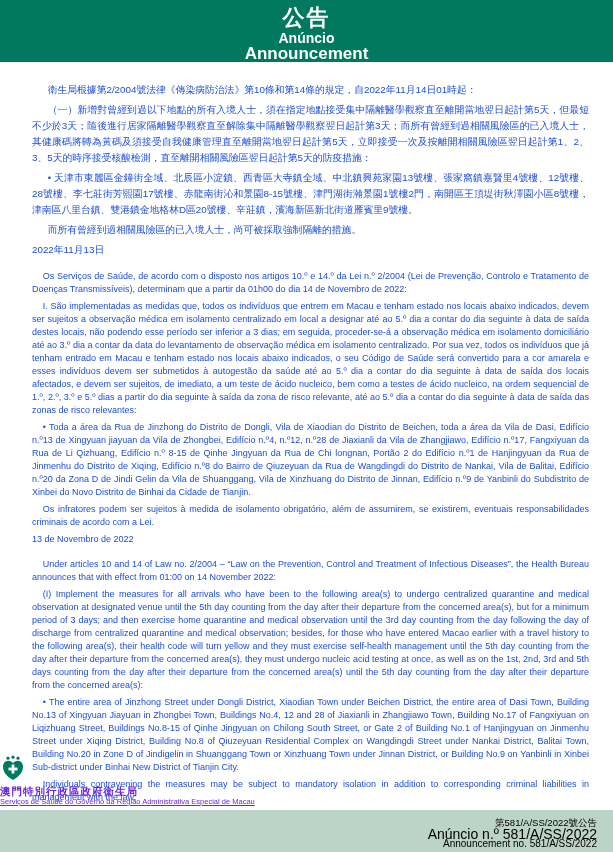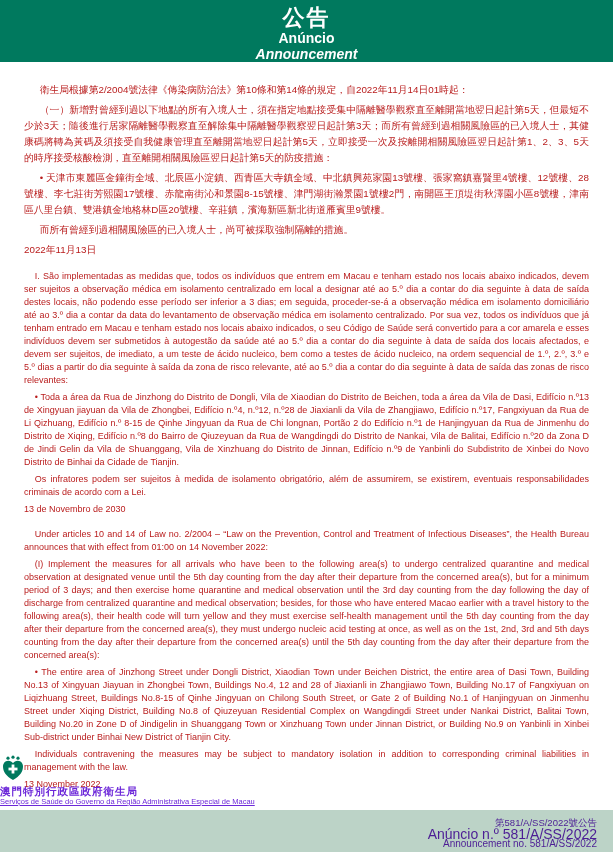--- a/index.html
+++ b/index.html
@@ -14,24 +14,24 @@
   }
   .header {
     background:#00795E;
     height:62px;
     text-align:center;
     color:#ffffff;
     padding-top:5px;
   }
   .header .t-zh { font-size:22px; font-weight:bold; line-height:26px; letter-spacing:2px; }
   .header .t-pt { font-size:14px; font-weight:bold; line-height:15px; }
-  .header .t-en { font-size:14px; font-weight:bold; line-height:16px;font-style:italic; }
+  .header .t-en { font-size:17px; font-weight:bold; line-height:16px; }
   .content {
-    padding:20px 24px 0 24px;
-    color:#b91c1c;
+    padding:20px 24px 0 32px;
+    color:#1d4ed8;
   }
   p.zh {
     font-size:9.8px;
     line-height:16px;
     text-align:justify;
     text-indent:1.6em;
     margin-bottom:4px;
   }
   p.latin {
     font-size:9px;
@@ -50,21 +50,21 @@
     color:#6d28d9;
   }
   .bureau .logo { display:inline-block; height:26px; margin-bottom:2px; }
   .bureau .b-zh { font-size:10.5px; font-weight:bold; letter-spacing:1px; line-height:12px; }
   .bureau .b-pt { font-size:7.5px; line-height:10px; margin-bottom:3px;text-decoration:underline; }
   .ref-bar {
     background:#BCD3C7;
     height:42px;
     text-align:right;
     padding:7px 16px 0 0;
-    color:#4c1d95;
+    color:#000000;
   }
   .ref-bar .r-zh { font-size:9.5px; line-height:12px; }
   .ref-bar .r-pt { font-size:14px; line-height:10px;padding-left:29px; }
   .ref-bar .r-en { font-size:10px; line-height:10px; }
 </style>
 </head>
 <body>
 
 <div class="page">
 
@@ -75,24 +75,25 @@
   </div>
 
   <div class="content">
 
     <p class="zh">衛生局根據第2/2004號法律《傳染病防治法》第10條和第14條的規定，自2022年11月14日01時起：</p>
     <p class="zh">（一）新增對曾經到過以下地點的所有入境人士，須在指定地點接受集中隔離醫學觀察直至離開當地翌日起計第5天，但最短不少於3天；隨後進行居家隔離醫學觀察直至解除集中隔離醫學觀察翌日起計第3天；而所有曾經到過相關風險區的已入境人士，其健康碼將轉為黃碼及須接受自我健康管理直至離開當地翌日起計第5天，立即接受一次及按離開相關風險區翌日起計第1、2、3、5天的時序接受核酸檢測，直至離開相關風險區翌日起計第5天的防疫措施：</p>
     <p class="zh">• 天津市東麗區金鐘街全域、北辰區小淀鎮、西青區大寺鎮全域、中北鎮興苑家園13號樓、張家窩鎮嘉賢里4號樓、12號樓、28號樓、李七莊街芳熙園17號樓、赤龍南街沁和景園8-15號樓、津門湖街瀚景園1號樓2門，南開區王頂堤街秋澤園小區8號樓，津南區八里台鎮、雙港鎮金地格林D區20號樓、辛莊鎮，濱海新區新北街道雁賓里9號樓。</p>
     <p class="zh">而所有曾經到過相關風險區的已入境人士，尚可被採取強制隔離的措施。</p>
     <p class="zh date-line">2022年11月13日</p>
 
+    <p class="latin">Os Serviços de Saúde, de acordo com o disposto nos artigos 10.º e 14.º da Lei n.º 2/2004 (Lei de Prevenção, Controlo e Tratamento de Doenças Transmissíveis), determinam que a partir da 01h00 do dia 14 de Novembro de 2022:</p>
     <p class="latin">I. São implementadas as medidas que, todos os indivíduos que entrem em Macau e tenham estado nos locais abaixo indicados, devem ser sujeitos a observação médica em isolamento centralizado em local a designar até ao 5.º dia a contar do dia seguinte à data de saída destes locais, não podendo esse período ser inferior a 3 dias; em seguida, proceder-se-á a observação médica em isolamento domiciliário até ao 3.º dia a contar da data do levantamento de observação médica em isolamento centralizado. Por sua vez, todos os indivíduos que já tenham entrado em Macau e tenham estado nos locais abaixo indicados, o seu Código de Saúde será convertido para a cor amarela e esses indivíduos devem ser submetidos à autogestão da saúde até ao 5.º dia a contar do dia seguinte à data de saída dos locais afectados, e devem ser sujeitos, de imediato, a um teste de ácido nucleico, bem como a testes de ácido nucleico, na ordem sequencial de 1.º, 2.º, 3.º e 5.º dias a partir do dia seguinte à saída da zona de risco relevante, até ao 5.º dia a contar do dia seguinte à data de saída das zonas de risco relevantes:</p>
     <p class="latin">• Toda a área da Rua de Jinzhong do Distrito de Dongli, Vila de Xiaodian do Distrito de Beichen, toda a área da Vila de Dasi, Edifício n.º13 de Xingyuan jiayuan da Vila de Zhongbei, Edifício n.º4, n.º12, n.º28 de Jiaxianli da Vila de Zhangjiawo, Edifício n.º17, Fangxiyuan da Rua de Li Qizhuang, Edifício n.º 8-15 de Qinhe Jingyuan da Rua de Chi longnan, Portão 2 do Edifício n.º1 de Hanjingyuan da Rua de Jinmenhu do Distrito de Xiqing, Edifício n.º8 do Bairro de Qiuzeyuan da Rua de Wangdingdi do Distrito de Nankai, Vila de Balitai, Edifício n.º20 da Zona D de Jindi Gelin da Vila de Shuanggang, Vila de Xinzhuang do Distrito de Jinnan, Edifício n.º9 de Yanbinli do Subdistrito de Xinbei do Novo Distrito de Binhai da Cidade de Tianjin.</p>
     <p class="latin">Os infratores podem ser sujeitos à medida de isolamento obrigatório, além de assumirem, se existirem, eventuais responsabilidades criminais de acordo com a Lei.</p>
-    <p class="latin date-line">13 de Novembro de 2030</p>
+    <p class="latin date-line">13 de Novembro de 2022</p>
 
     <p class="latin">Under articles 10 and 14 of Law no. 2/2004 – “Law on the Prevention, Control and Treatment of Infectious Diseases”, the Health Bureau announces that with effect from 01:00 on 14 November 2022:</p>
     <p class="latin">(I) Implement the measures for all arrivals who have been to the following area(s) to undergo centralized quarantine and medical observation at designated venue until the 5th day counting from the day after their departure from the concerned area(s), but for a minimum period of 3 days; and then exercise home quarantine and medical observation until the 3rd day counting from the day following the day of discharge from centralized quarantine and medical observation; besides, for those who have entered Macao earlier with a travel history to the following area(s), their health code will turn yellow and they must exercise self-health management until the 5th day counting from the day after their departure from the concerned area(s), they must undergo nucleic acid testing at once, as well as on the 1st, 2nd, 3rd and 5th days counting from the day after their departure from the concerned area(s) until the 5th day counting from the day after their departure from the concerned area(s):</p>
     <p class="latin">• The entire area of Jinzhong Street under Dongli District, Xiaodian Town under Beichen District, the entire area of Dasi Town, Building No.13 of Xingyuan Jiayuan in Zhongbei Town, Buildings No.4, 12 and 28 of Jiaxianli in Zhangjiawo Town, Building No.17 of Fangxiyuan on Liqizhuang Street, Buildings No.8-15 of Qinhe Jingyuan on Chilong South Street, or Gate 2 of Building No.1 of Hanjingyuan on Jinmenhu Street under Xiqing District, Building No.8 of Qiuzeyuan Residential Complex on Wangdingdi Street under Nankai District, Balitai Town, Building No.20 in Zone D of Jindigelin in Shuanggang Town or Xinzhuang Town under Jinnan District, or Building No.9 on Yanbinli in Xinbei Sub-district under Binhai New District of Tianjin City.</p>
     <p class="latin">Individuals contravening the measures may be subject to mandatory isolation in addition to corresponding criminal liabilities in management with the law.</p>
     <p class="latin date-line">13 November 2022</p>
 
   </div>
 
   <div class="footer">

